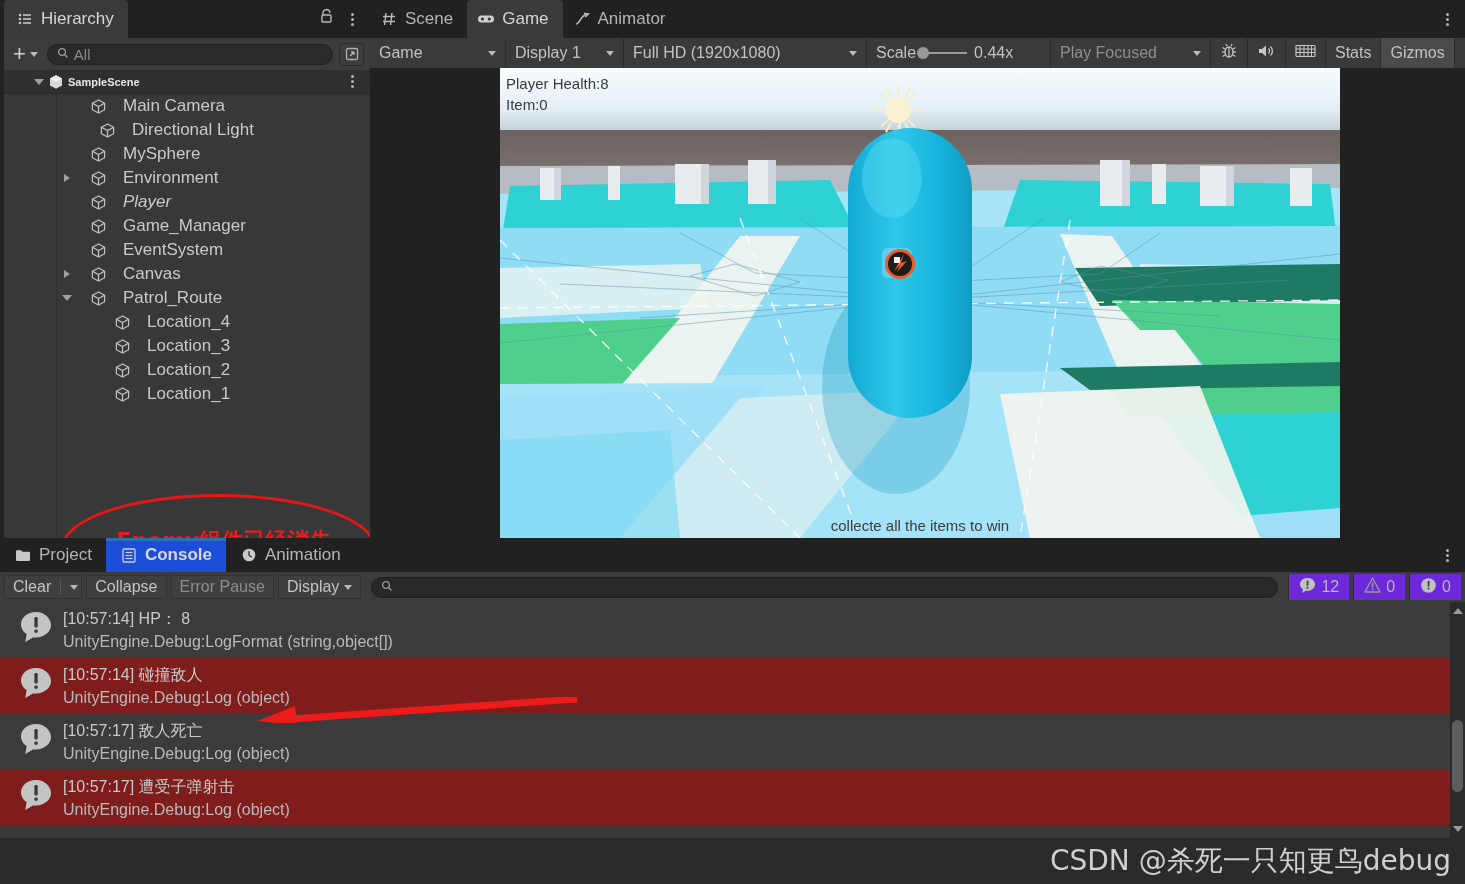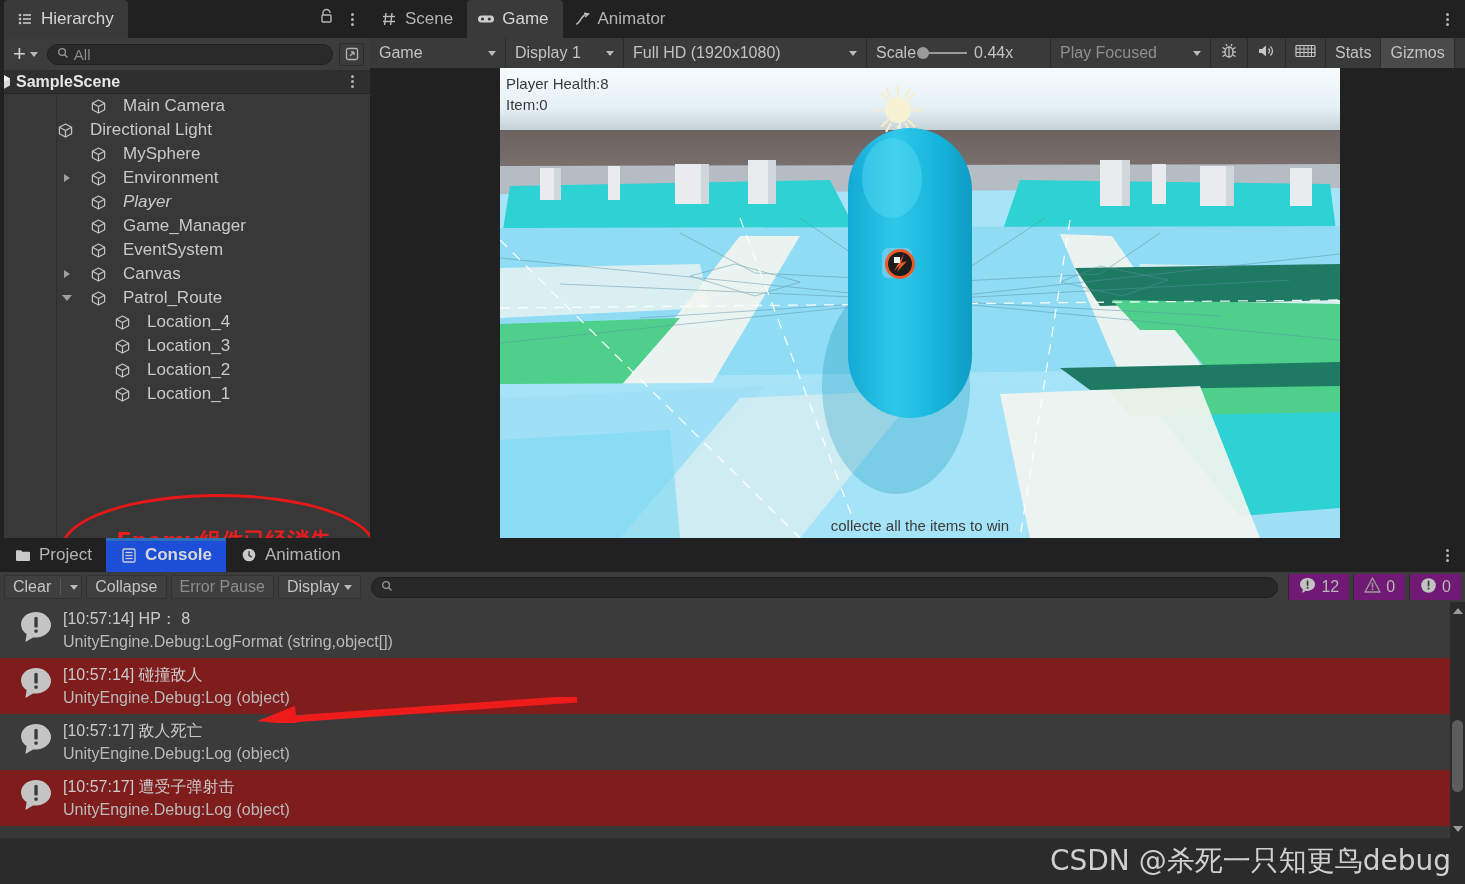--- a/index.html
+++ b/index.html
@@ -51,21 +51,21 @@
     border-radius: 11px; display: flex; align-items: center; gap: 5px; padding: 0 9px;
   }
   .search-ph { color: #8a8a8a; font-size: 15px; }
   .pickbtn {
     width: 25px; height: 23px; background: #3c3c3c; border: 1px solid #2c2c2c;
     border-radius: 2px; display: flex; align-items: center; justify-content: center;
   }
   .hier-body { position: relative; height: 474px; background: #383838; overflow: hidden; }
   .scene-row {
     height: 24px; background: #2f2f2f; display: flex; align-items: center;
-    color: #e6e6e6; font-size: 16px; font-weight: bold; gap: 4px;
+    color: #e6e6e6; font-size: 11px; font-weight: bold; padding-left: 52px; gap: 4px;
     border-bottom: 1px solid #272727;
   }
   .tree-row {
     height: 24px; display: flex; align-items: center; gap: 16px;
     color: #c9c9c9; font-size: 17px;
   }
   .tw { width: 14px; display: flex; align-items: center; justify-content: center; }
   .tri { width: 0; height: 0; border-left: 6px solid #a0a0a0; border-top: 4.5px solid transparent; border-bottom: 4.5px solid transparent; }
   .tri.open { border-left: 5px solid transparent; border-right: 5px solid transparent; border-top: 6px solid #a0a0a0; border-bottom: 0; }
   .gleft { position: absolute; left: 52px; top: 24px; bottom: 0; width: 1px; background: #2f2f2f; }
@@ -98,21 +98,21 @@
   .hud { position: absolute; left: 6px; top: 6px; color: #3a3a3a; font-size: 15px; line-height: 1.38; z-index: 9; }
   .hud2 { position: absolute; left: 0; right: 0; bottom: 4px; text-align: center; color: #3c3c3c; font-size: 15px; z-index: 9; }
 
   
   .console { position: absolute; left: 0; top: 538px; right: 0; bottom: 46px; background: #383838; }
   .cs-tabbar { background: #212121; height: 34px; display: flex; align-items: flex-end; position: relative; }
   .cs-tab { height: 34px; padding: 0 14px; display: flex; align-items: center; gap: 7px; color: #b4b4b4; font-size: 17px; }
   .cs-tab.active { background: #1d4ed8; color: #d8d8d8; box-shadow: inset 0 3px 0 0 #2c6fb8; font-weight: bold; }
   .cs-tools { height: 30px; background: #3c3c3c; display: flex; align-items: center; padding: 0 4px; gap: 4px; }
   .cs-search { flex: 1; height: 21px; background: #282828; border: 1px solid #1f1f1f; border-radius: 11px; display: flex; align-items: center; padding: 0 9px; margin: 0 6px; }
-  .counter { display: flex; align-items: center; gap: 5px; padding: 0 10px; height: 26px; background: #701a75; border-left: 1px solid #2c2c2c; color: #b8b8b8; font-size: 16px; }
+  .counter { display: flex; align-items: center; gap: 5px; padding: 0 10px; height: 26px; background: #6d28d9; border-left: 1px solid #2c2c2c; color: #b8b8b8; font-size: 16px; }
   .cs-list { position: relative; height: calc(100% - 64px); background: #383838; overflow: hidden; }
   .logrow { display: flex; align-items: flex-start; gap: 10px; padding: 6px 10px 7px 19px; height: 56px; }
   .logrow.odd { background: #3b3b3b; }
   .logrow.even { background: #7f1d1d; }
   .logtxt { color: #c9c9c9; font-size: 16px; line-height: 1.42; }
   .logtxt .l2 { color: #b9b9b9; }
   .cs-scroll { position: absolute; right: 0; top: 0; width: 15px; height: 100%; background: #2b2b2b; }
   .cs-thumb { position: absolute; left: 2px; top: 118px; width: 11px; height: 72px; border-radius: 6px; background: #5d5d5d; }
   .arr-up, .arr-dn { position: absolute; left: 3px; width: 0; height: 0; border-left: 5px solid transparent; border-right: 5px solid transparent; }
   .arr-up { top: 6px; border-bottom: 6px solid #9b9b9b; }
@@ -206,21 +206,21 @@
           <div class="tree-row" style="padding-left: 56px;">
             <span class="tw"></span>
             <span style="display: inline-flex;">
               <svg width="17" height="17" viewBox="0 0 17 17">
                 <path d="M8.5 2 14.6 5.3v6.4L8.5 15 2.4 11.7V5.3z" fill="none" stroke="#c2c2c2" stroke-width="1.25" stroke-linejoin="round"></path>
                 <path d="M2.4 5.3 8.5 8.6l6.1-3.3M8.5 8.6V15" fill="none" stroke="#c2c2c2" stroke-width="1.25"></path>
               </svg>
             </span>
             <span>Main Camera</span>
           </div>
-          <div class="tree-row" style="padding-left: 23px;">
+          <div class="tree-row" style="padding-left: 65px;">
             <span class="tw"></span>
             <span style="display: inline-flex;">
               <svg width="17" height="17" viewBox="0 0 17 17">
                 <path d="M8.5 2 14.6 5.3v6.4L8.5 15 2.4 11.7V5.3z" fill="none" stroke="#c2c2c2" stroke-width="1.25" stroke-linejoin="round"></path>
                 <path d="M2.4 5.3 8.5 8.6l6.1-3.3M8.5 8.6V15" fill="none" stroke="#c2c2c2" stroke-width="1.25"></path>
               </svg>
             </span>
             <span>Directional Light</span>
           </div>
           <div class="tree-row" style="padding-left: 56px;">

